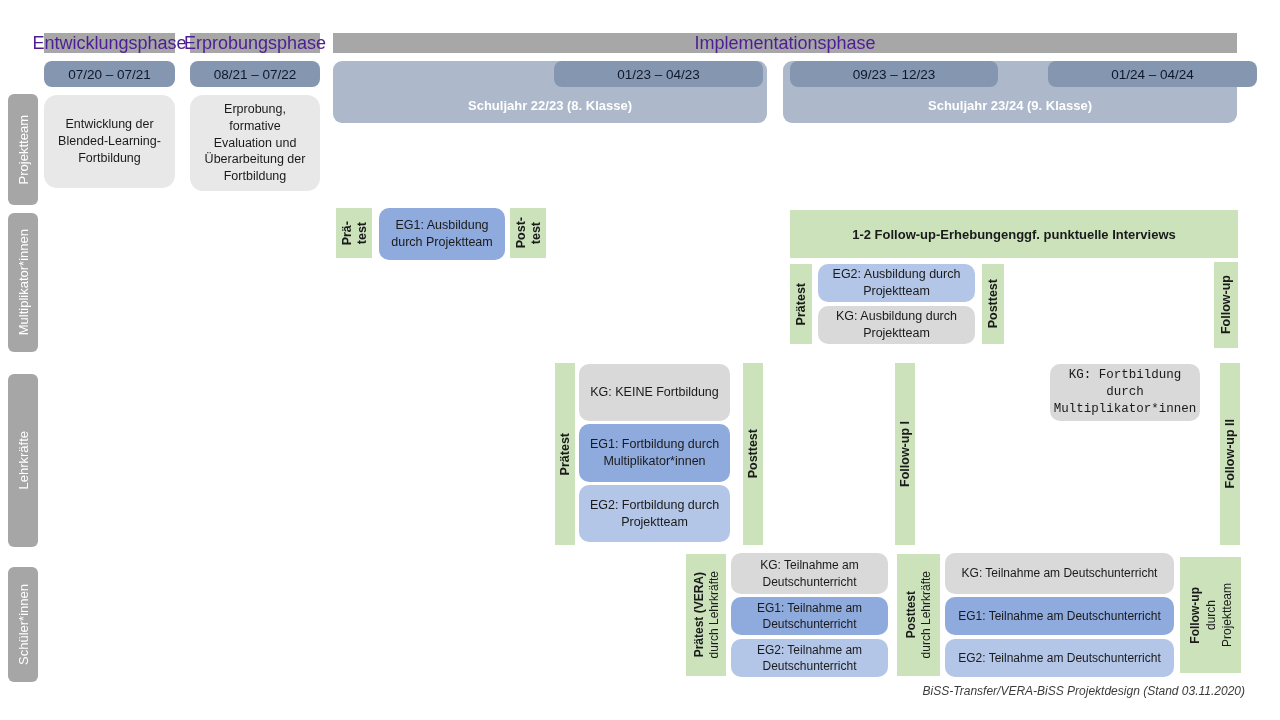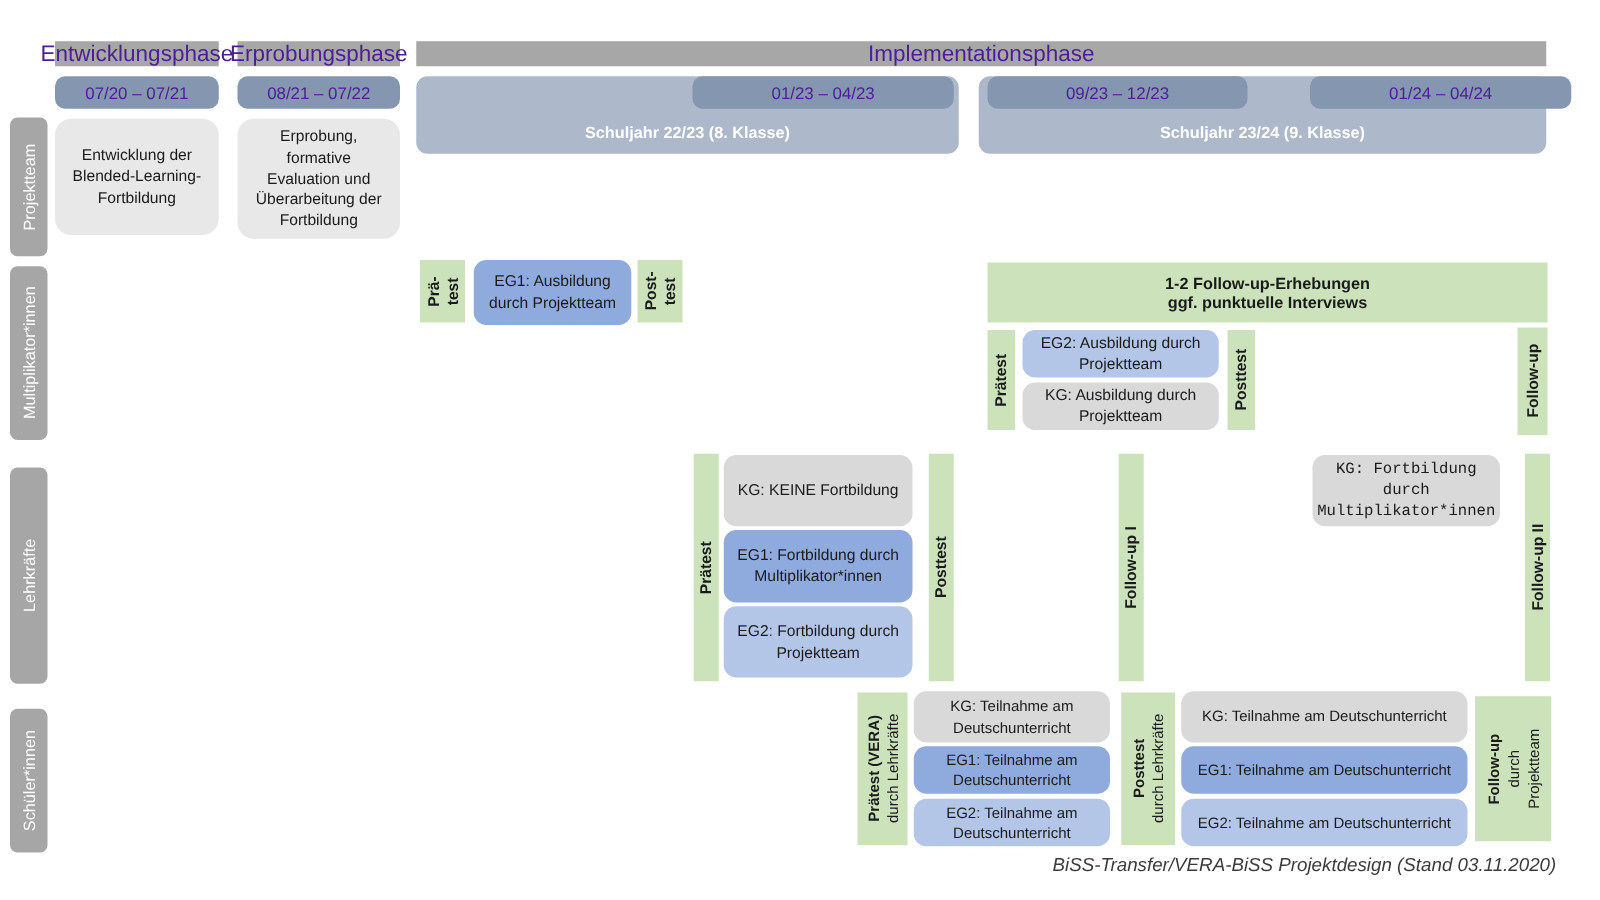--- a/index.html
+++ b/index.html
@@ -4,38 +4,38 @@
 <style>
   html,body{margin:0;padding:0;background:#fff;}
   #stage{
     position:relative;width:1280px;height:720px;background:#ffffff;
     font-family:"Liberation Sans","DejaVu Sans",sans-serif;
     color:#1a1a1a;overflow:hidden;
   }
   .abs{position:absolute;box-sizing:border-box;}
   .center{display:flex;align-items:center;justify-content:center;text-align:center;}
   .phase-bar{background:var(--phase_bar);color:#4c1d95;font-size:18px;}
-  .date-bar{background:var(--date_bar);color:#4c1d95;font-size:13.5px;border-radius:8px;}
+  .date-bar{background:var(--date_bar);color:#0f172a;font-size:13.5px;border-radius:8px;}
   .sy-container{background:var(--schuljahr_bar);border-radius:9px;}
   .sy-label{position:absolute;left:0;right:0;bottom:6px;height:24px;color:#fff;
     font-weight:bold;font-size:13px;display:flex;align-items:center;justify-content:center;}
   .row-label{background:var(--row_label);border-radius:6px;color:#fff;font-size:13px;}
   .box{border-radius:10px;font-size:12.5px;line-height:1.35;padding:4px 9px;}
   .box-lgray{background:var(--box_gray_light);border-radius:13px;}
   .box-gray{background:var(--box_gray);}
   .box-blue{background:var(--box_blue);}
   .box-bluelight{background:var(--box_blue_light);}
   .green{background:var(--box_green);}
   .vtext{writing-mode:vertical-rl;transform:rotate(180deg);white-space:nowrap;}
   .vbar{display:flex;align-items:center;justify-content:center;font-size:12.5px;}
   .vbar .vtext{font-weight:bold;}
   .vbar .sub{font-weight:normal;}
   .vgroup{display:flex;flex-direction:row;align-items:center;justify-content:center;gap:1px;}
   .bold{font-weight:bold;}
-  .caption{font-style:italic;font-size:15px;color:#3c3c3c;text-align:right;}
+  .caption{font-style:italic;font-size:12px;color:#3c3c3c;text-align:right;}
 </style>
 </head>
 <body>
 
 <div id="stage">
 
   <div class="abs center phase-bar" style="left:44px;top:33px;width:131px;height:20px;">Entwicklungsphase</div>
   <div class="abs center phase-bar" style="left:190px;top:33px;width:130px;height:20px;">Erprobungsphase</div>
   <div class="abs center phase-bar" style="left:333px;top:33px;width:904px;height:20px;">Implementationsphase</div>
 
@@ -70,21 +70,21 @@
 
   <div class="abs green vbar vgroup" style="left:336px;top:208px;width:36px;height:50px;">
     <span class="vtext">Prä-</span>
     <span class="vtext">test</span>
   </div>
   <div class="abs center box box-blue" style="left:379px;top:208px;width:126px;height:52px;">EG1: Ausbildung durch Projektteam</div>
   <div class="abs green vbar vgroup" style="left:510px;top:208px;width:36px;height:50px;">
     <span class="vtext">Post-</span>
     <span class="vtext">test</span>
   </div>
-  <div class="abs center green" style="left:790px;top:210px;width:448px;height:48px;flex-direction:column;font-size:13px;">
+  <div class="abs center green" style="left:790px;top:210px;width:448px;height:48px;flex-direction:row;font-size:13px;">
     <div class="bold">1-2 Follow-up-Erhebungen</div>
     <div class="bold">ggf. punktuelle Interviews</div>
   </div>
   <div class="abs green vbar" style="left:790px;top:264px;width:22px;height:80px;">
     <span class="vtext">Prätest</span>
   </div>
   <div class="abs center box box-bluelight" style="left:818px;top:264px;width:157px;height:38px;">EG2: Ausbildung durch Projektteam</div>
   <div class="abs center box box-gray" style="left:818px;top:306px;width:157px;height:38px;">KG: Ausbildung durch Projektteam</div>
   <div class="abs green vbar" style="left:982px;top:264px;width:22px;height:80px;">
     <span class="vtext">Posttest</span>

